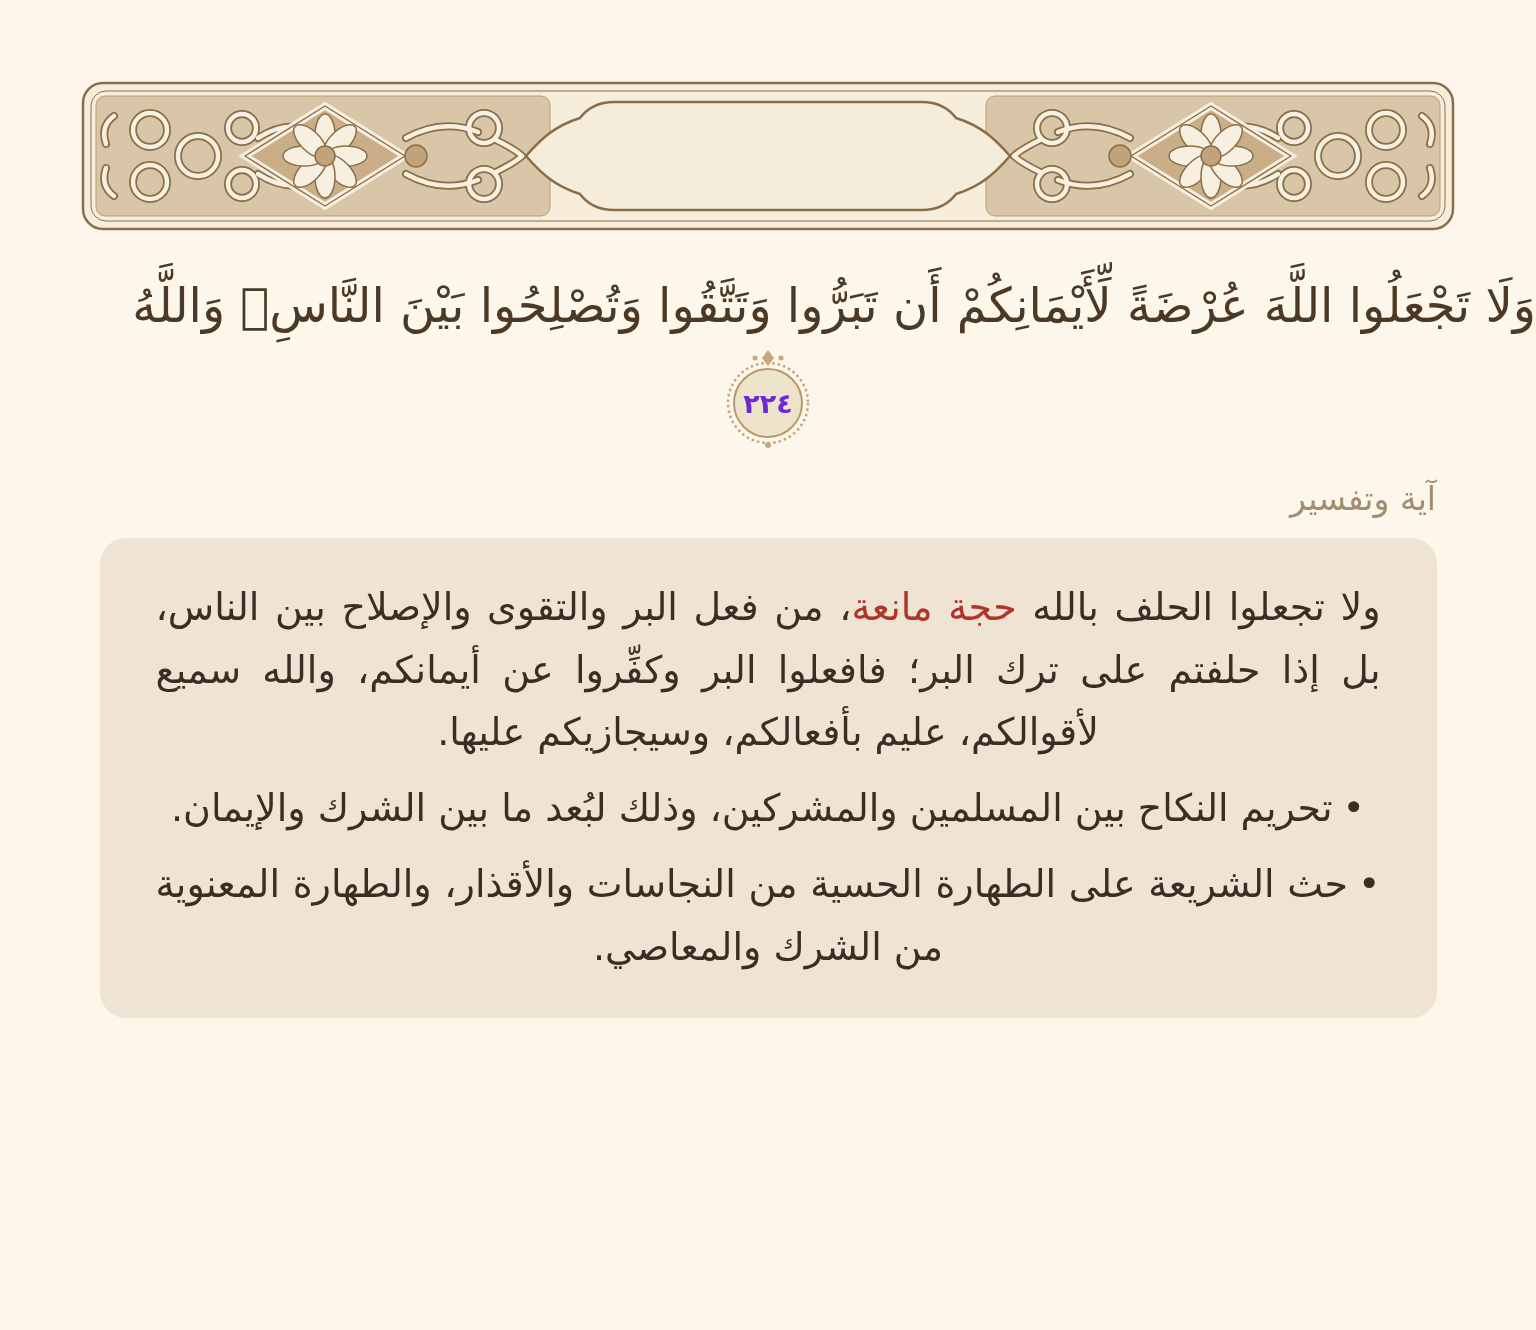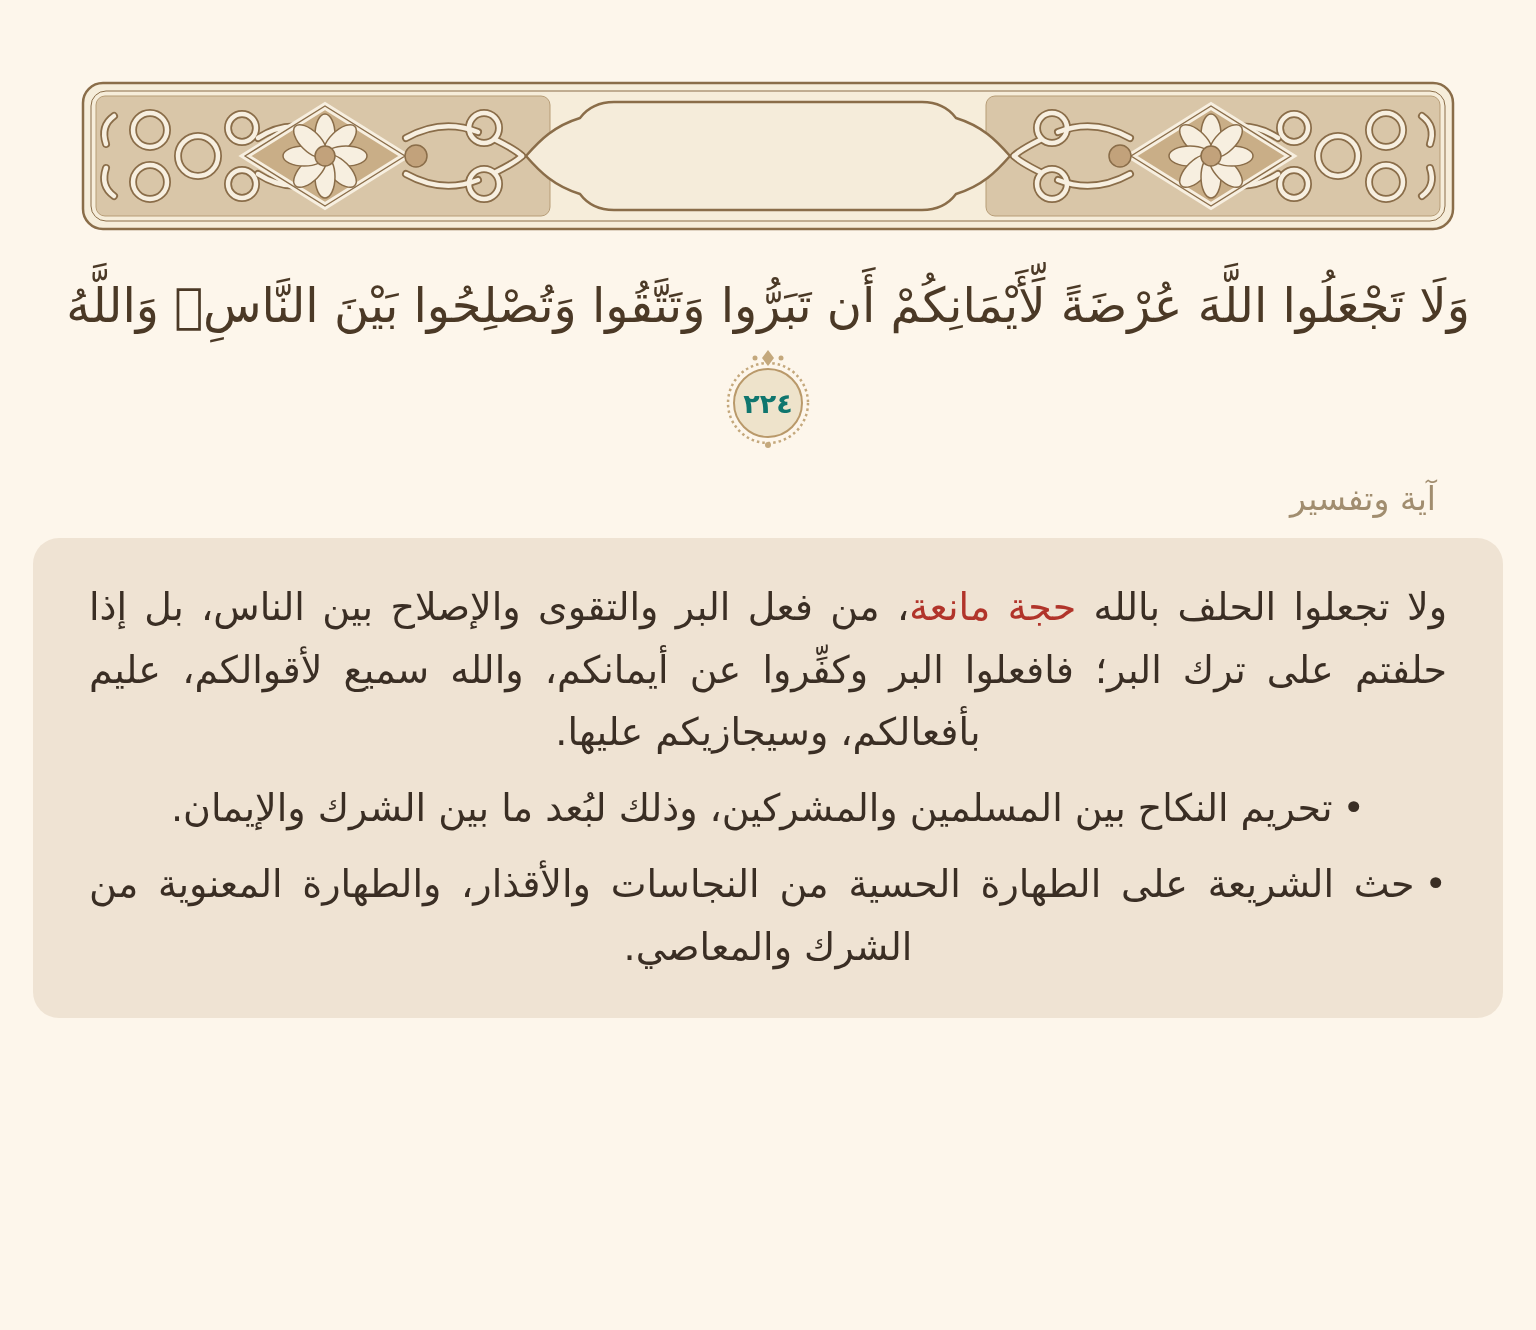--- a/index.html
+++ b/index.html
@@ -20,52 +20,52 @@
   .banner svg { display: block; }
   .banner-title {
     position: absolute; left: 50%; top: 50%;
     transform: translate(-50%, -52%);
     font-size: 54px; font-weight: bold;
     color: #181512; white-space: nowrap;
     letter-spacing: 1px;
   }
 
   
-  .verse-block { margin-top: 34px; text-align: center; color: #4b3926; }
+  .verse-block { margin-top: 34px; color: #4b3926; }
   .verse-line1 {
     font-size: 48px; line-height: 1.65;
     white-space: nowrap;
   }
   .verse-line2 {
     margin-top: 4px;
     display: flex; justify-content: center; align-items: center;
     gap: 14px;
     font-size: 50px;
   }
   .medallion { position: relative; width: 84px; height: 100px; display: inline-block; }
   .medallion svg { position: absolute; inset: 0; }
   .medallion .vnum {
     position: absolute; left: 0; top: 14px; width: 84px; height: 80px;
     display: flex; align-items: center; justify-content: center;
-    font-size: 27px; font-weight: bold; color: #0f766e;
+    font-size: 27px; font-weight: bold; color: #6d28d9;
   }
 
   
   .section-label {
     margin-top: 30px;
     padding-left: 40px;          
     padding-right: 100px;
     text-align: right;
     font-size: 33px;
     color: #a18d6f;
   }
 
   
   .tafsir-box {
-    width: 1470px; box-sizing: border-box;
+    width: 1337px; box-sizing: border-box;
     margin: 20px auto 0 auto;
     background: #efe3d3;
     border-radius: 26px;
     padding: 38px 56px 40px 56px;
     color: #3a2e24;
     font-size: 38px;
     line-height: 1.64;
   }
   .t-par {
     margin: 0;

